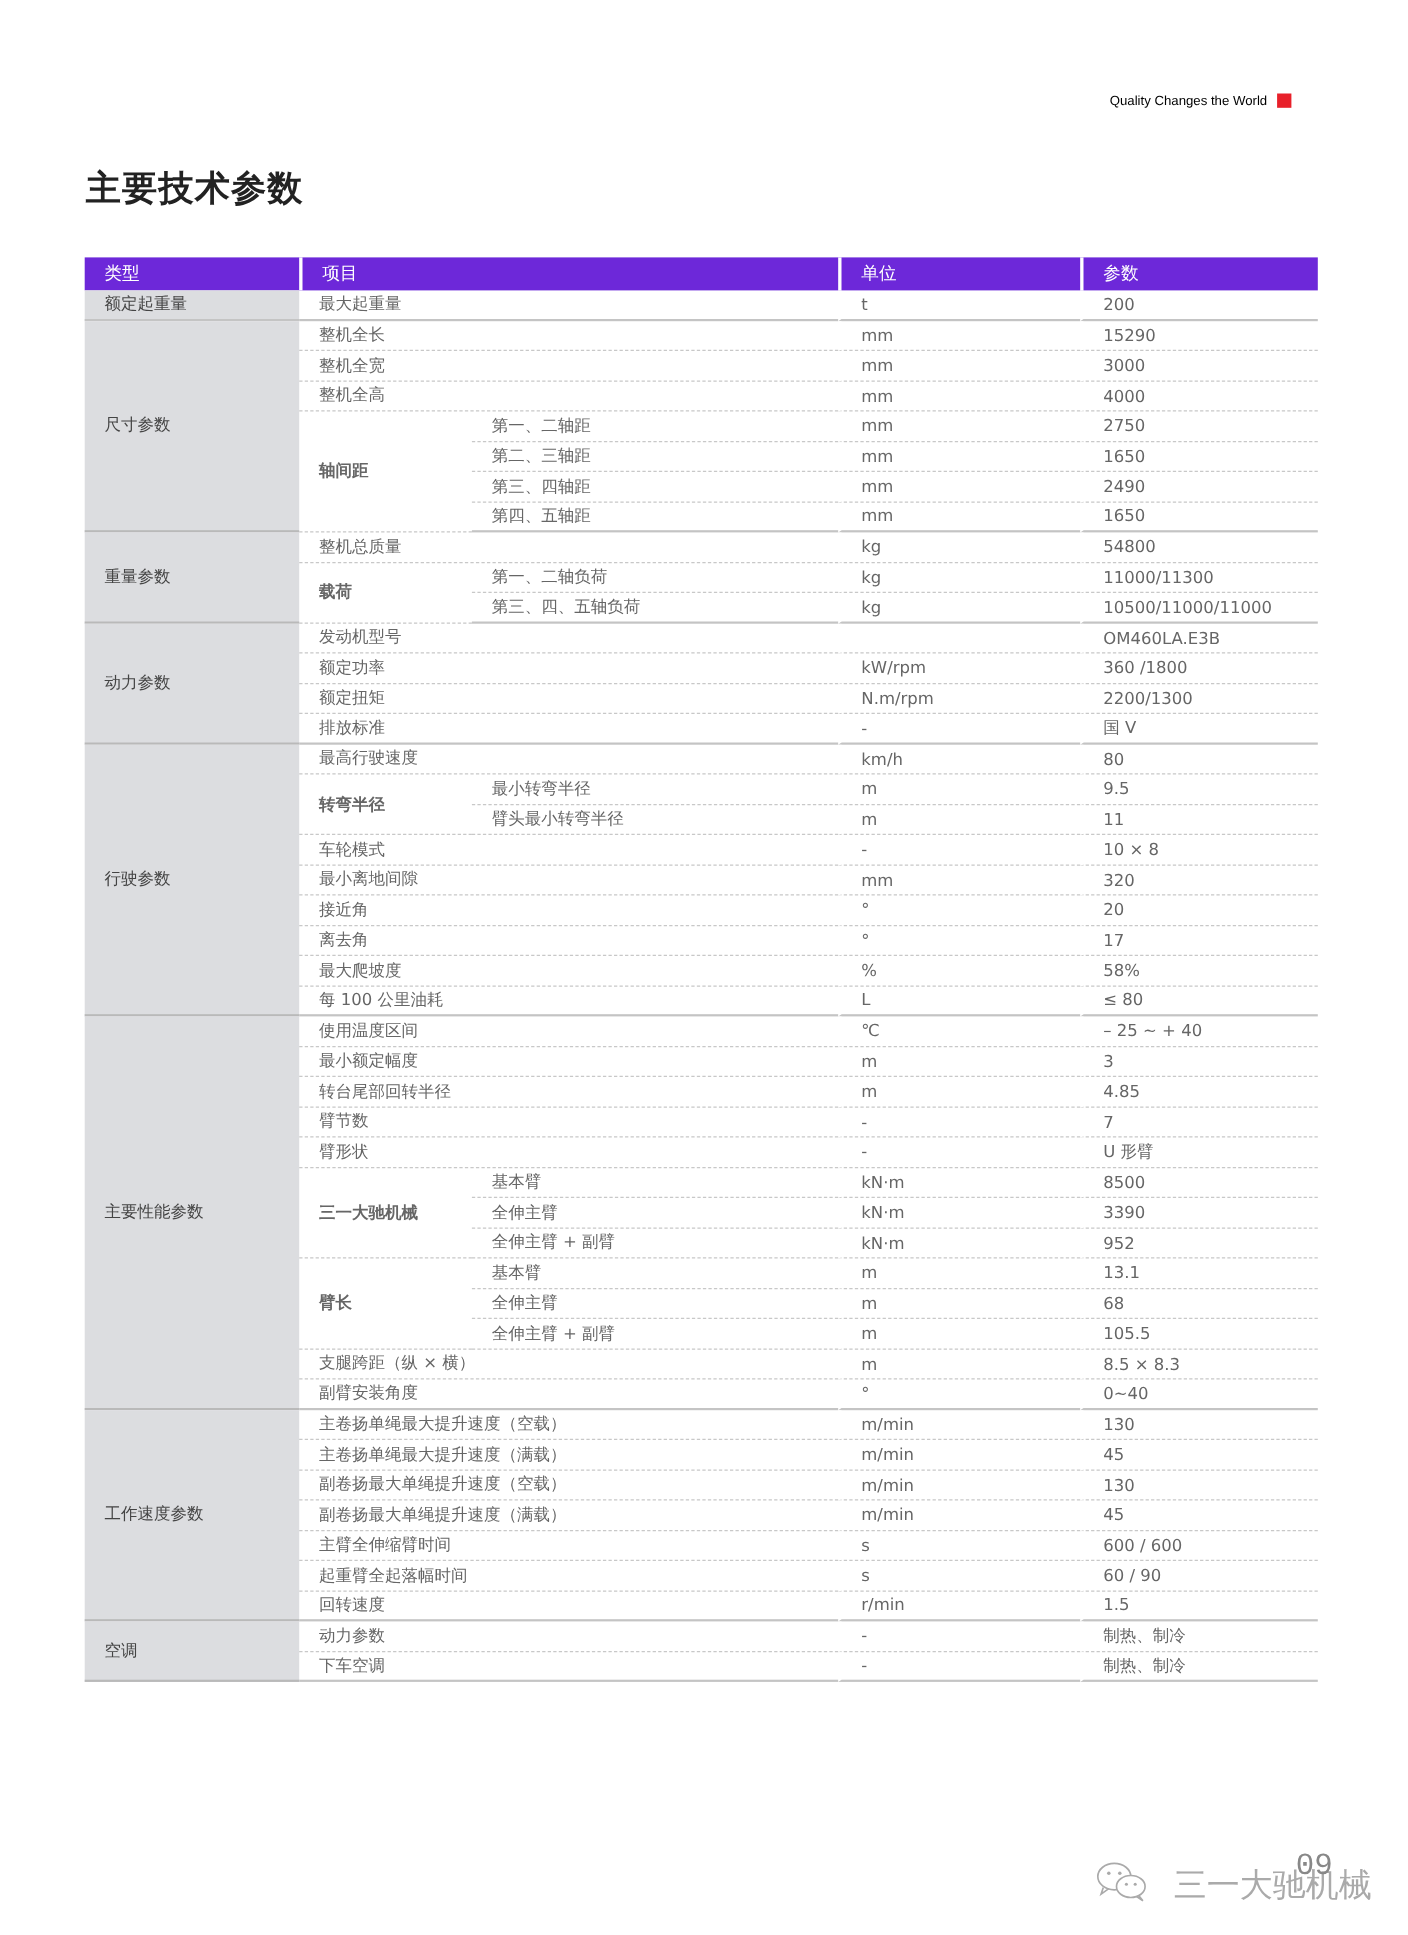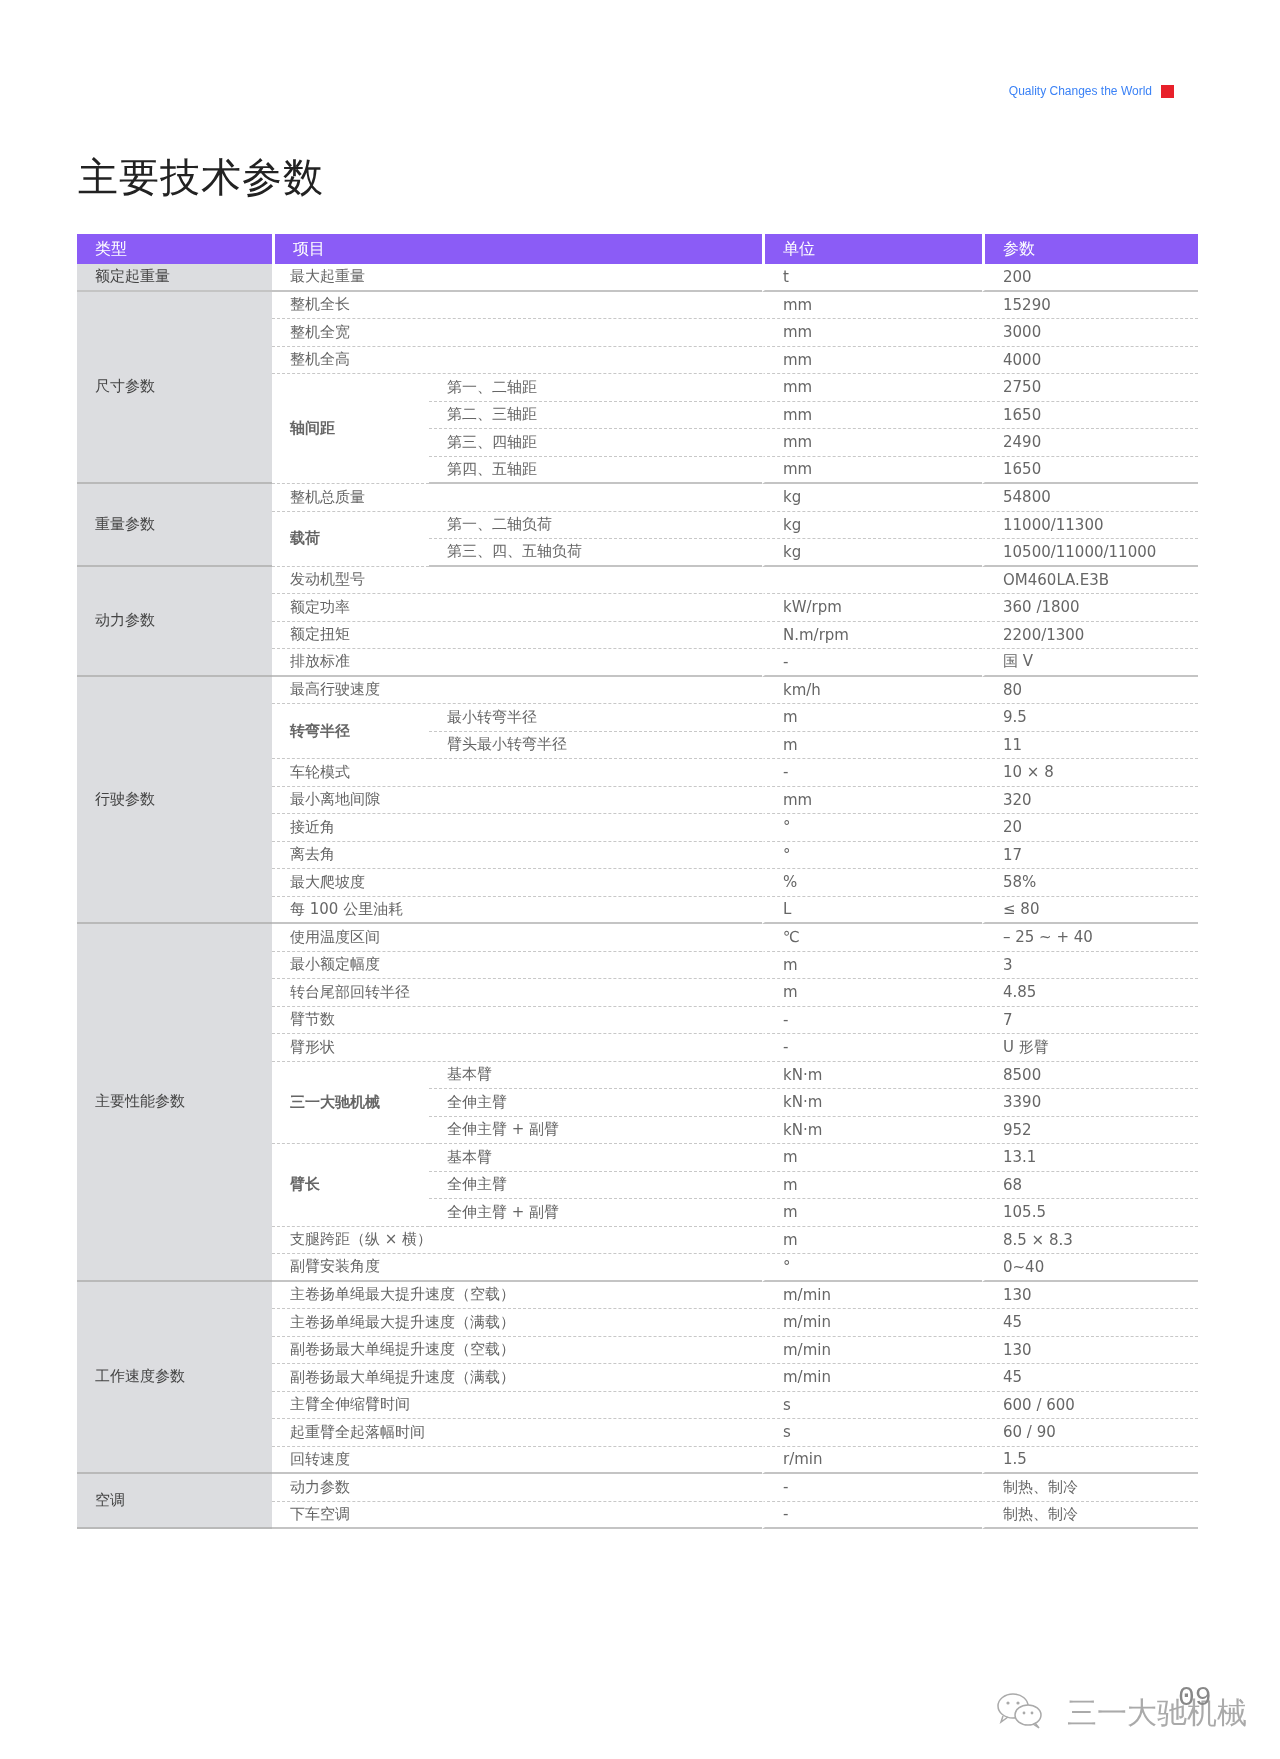--- a/index.html
+++ b/index.html
@@ -1,27 +1,27 @@
 <!DOCTYPE html>
 <html><head>
 <meta charset="utf-8">
 <style>
   * { box-sizing: border-box; margin: 0; padding: 0; }
   html, body { width: 1280px; height: 1759px; background: #ffffff; overflow: hidden; }
   body { position: relative; font-family: "DejaVu Sans", "Liberation Sans", sans-serif; color: #555; }
-  .tagline { position: absolute; top: 84px; right: 106px; font-size: 12px; color: #3b82f6; font-family: "Liberation Sans", sans-serif; display: flex; align-items: center; gap: 9px; margin-left: 40px; }
+  .tagline { position: absolute; top: 84px; right: 106px; font-size: 12px; color: #000000; font-family: "Liberation Sans", sans-serif; display: flex; align-items: center; gap: 9px; margin-left: 40px; }
   .tagline .sq { width: 13px; height: 13px; background: #e8202a; display: inline-block; }
-  .page-title { position: absolute; top: 150px; left: 78px; font-size: 40px; font-weight: normal; color: #222; letter-spacing: 1px; }
+  .page-title { position: absolute; top: 150px; left: 78px; font-size: 32px; font-weight: bold; color: #222; letter-spacing: 1px; }
   table.spec { position: absolute; top: 234px; left: 77px; width: 1121px; border-collapse: separate; border-spacing: 0; table-layout: fixed; font-size: 15px; }
   table.spec col.c-cat { width: 195px; }
   table.spec col.c-item { width: 157px; }
   table.spec col.c-sub { width: 333px; }
   table.spec col.c-unit { width: 220px; }
   table.spec col.c-val { width: 216px; }
-  thead th { background: #8b5cf6; color: #fff; font-weight: normal; text-align: left; height: 30px; padding-left: 18px; font-size: 16px; border-left: 3px solid #fff; }
+  thead th { background: #6d28d9; color: #fff; font-weight: normal; text-align: left; height: 30px; padding-left: 18px; font-size: 16px; border-left: 3px solid #fff; }
   thead th:first-child { border-left: none; }
   tbody td { height: 27.5px; padding-left: 18px; vertical-align: middle; border-bottom: 1px dashed #c8c8c8; color: #666; white-space: nowrap; }
   tbody td.cat { background: #dcdde0; color: #444; border-bottom: 2px solid #b9b9b9; padding-left: 18px; margin-left: 28px; }
   tbody td.unit { border-left: 3px solid #fff; }
   tbody td.val { border-left: 3px solid #fff; }
   tbody td.item-sub { padding-left: 18px; margin-top: 16px; }
   tbody tr.grp-end td { border-bottom: 2px solid #c4c4c4; }
   tbody td.item.span { border-bottom: 1px dashed #c8c8c8; font-weight: bold; }
   .footer-logo { position: absolute; left: 995px; top: 1690px; display: flex; align-items: center; gap: 20px; color: #aaa; font-size: 30px; }
   .footer-logo .page-num { position: absolute; left: 183px; top: -8px; font-size: 28px; color: #888; font-family: Liberation Mono, monospace; }

